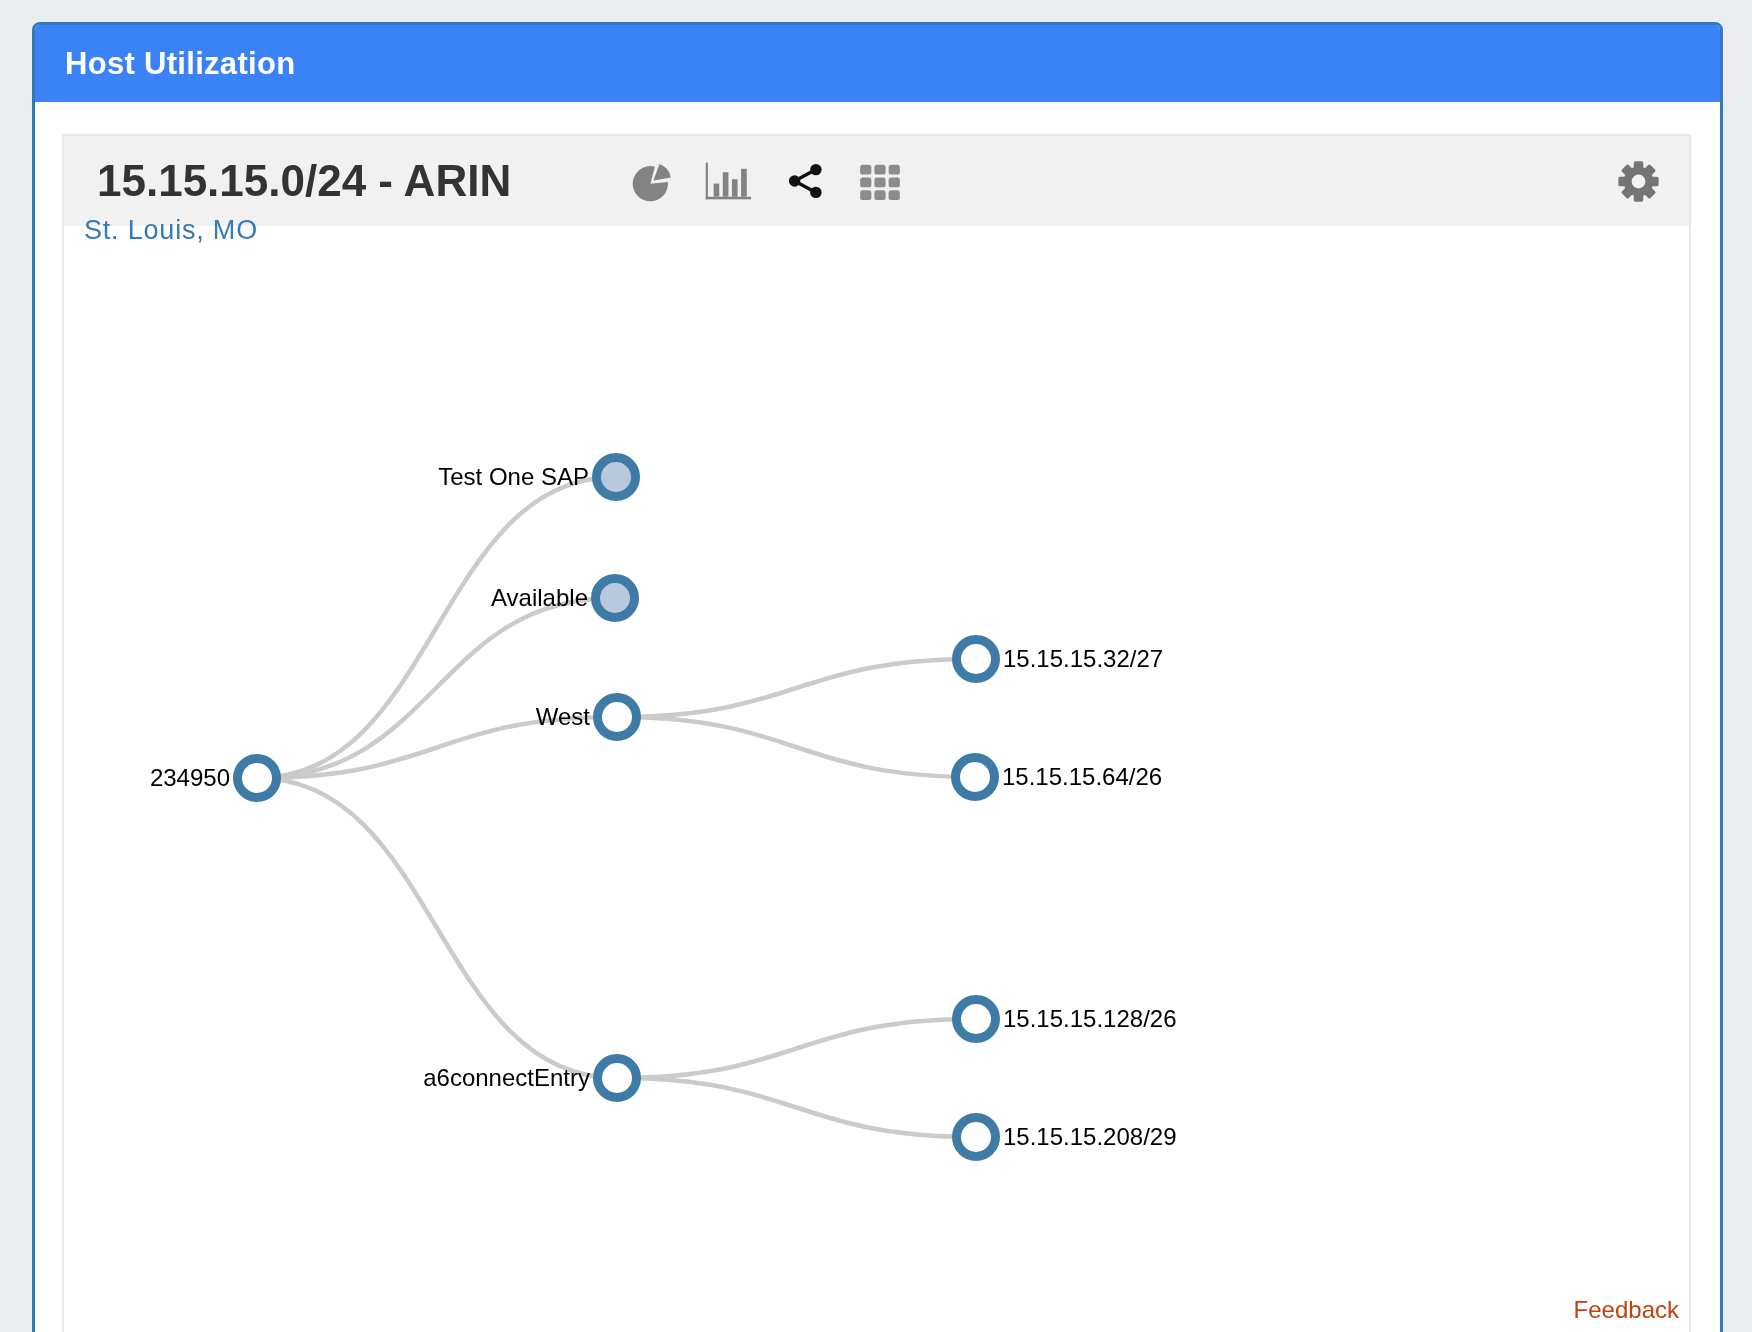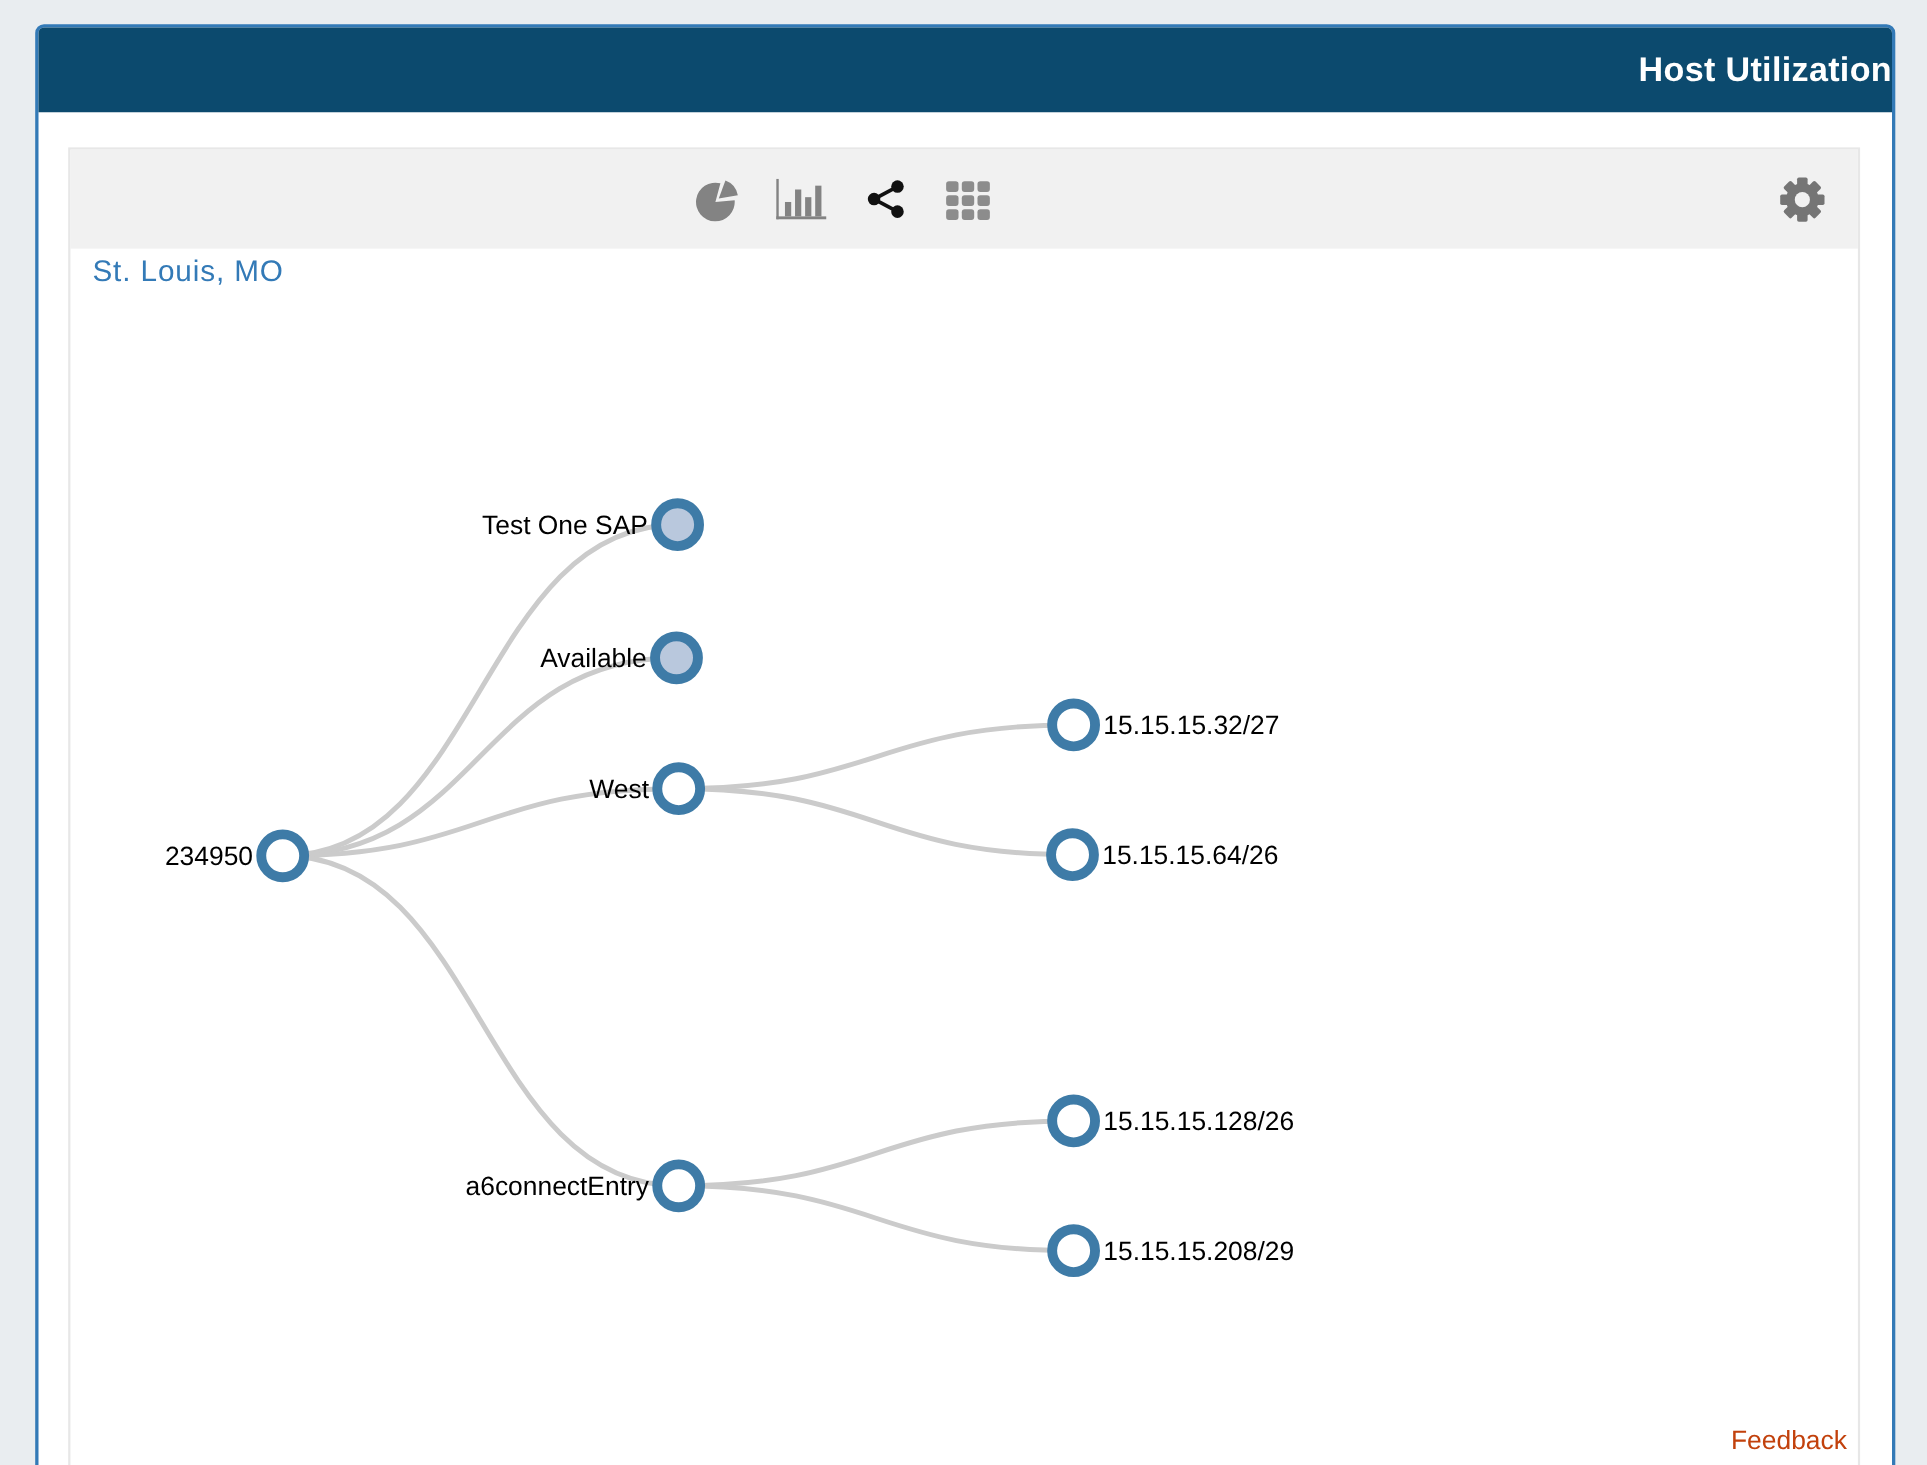--- a/index.html
+++ b/index.html
@@ -7,22 +7,22 @@
     width:1752px;height:1332px;overflow:hidden;
     background:#e9edf0;
     font-family:"Liberation Sans","DejaVu Sans",sans-serif;
   }
   .panel{
     position:absolute;left:32px;top:22px;width:1691px;height:1400px;
     background:#ffffff;border:3px solid #337ab7;border-radius:8px 8px 0 0;
     box-sizing:border-box;
   }
   .panel-header{
-    height:77px;background:#0c4a6e;border-radius:5px 5px 0 0;
-    display:flex;align-items:center;padding-left:30px;box-sizing:border-box;justify-content:flex-end;
+    height:77px;background:#3b82f6;border-radius:5px 5px 0 0;
+    display:flex;align-items:center;padding-left:30px;box-sizing:border-box;
   }
   .panel-title{color:#ffffff;font-size:31px;font-weight:bold;letter-spacing:0.3px;}
   .panel-body{padding:32px 27px;}
   .widget{
     position:relative;background:#ffffff;border:2px solid #e7e7e7;
     width:1629px;height:1215px;box-sizing:border-box;
   }
   .toolbar{
     position:relative;height:90px;background:#f1f1f1;z-index:2;
   }
@@ -31,21 +31,21 @@
     font-size:44px;font-weight:bold;color:#333333;white-space:nowrap;
   }
   .tool-icon{position:absolute;display:block;cursor:pointer;}
   .tool-icon svg{display:block;}
   .icon-pie{left:567px;top:23px;}
   .icon-bar{left:640px;top:22px;}
   .icon-share{left:723px;top:26px;}
   .icon-grid{left:793px;top:25px;}
   .icon-gear{left:1548px;top:19px;}
   .location{
-    position:absolute;left:20px;top:95px;
+    position:absolute;left:20px;top:79px;
     color:#337ab7;font-size:27px;letter-spacing:0.8px;
     text-decoration:none;cursor:pointer;z-index:2;
   }
   .feedback{
     position:absolute;right:10px;top:1160px;
     color:#c2410c;font-size:24px;
     text-decoration:none;cursor:pointer;z-index:2;
   }
   #tree-svg{position:absolute;left:0;top:90px;z-index:1;}
   .tree-link{fill:none;}
@@ -56,20 +56,21 @@
 <body>
 
 <div class="panel">
   <div class="panel-header">
     <span class="panel-title">Host Utilization</span>
   </div>
   <div class="panel-body">
     <div class="widget">
 
       <div class="toolbar">
+        <span class="wtitle">15.15.15.0/24 - ARIN</span>
 
         <span class="tool-icon icon-pie">
           <svg width="44" height="44" viewBox="0 0 100 100">
             <path fill="#838383" d="M44,56 L83.8,52.5 A40,40 0 1,1 54.4,17.4 Z"></path>
             <path fill="#838383" d="M51,49 L90.4,42.1 A40,40 0 0,0 64.7,11.4 Z"></path>
           </svg>
         </span>
 
         <span class="tool-icon icon-bar">
           <svg width="48" height="46" viewBox="0 0 110 100">

